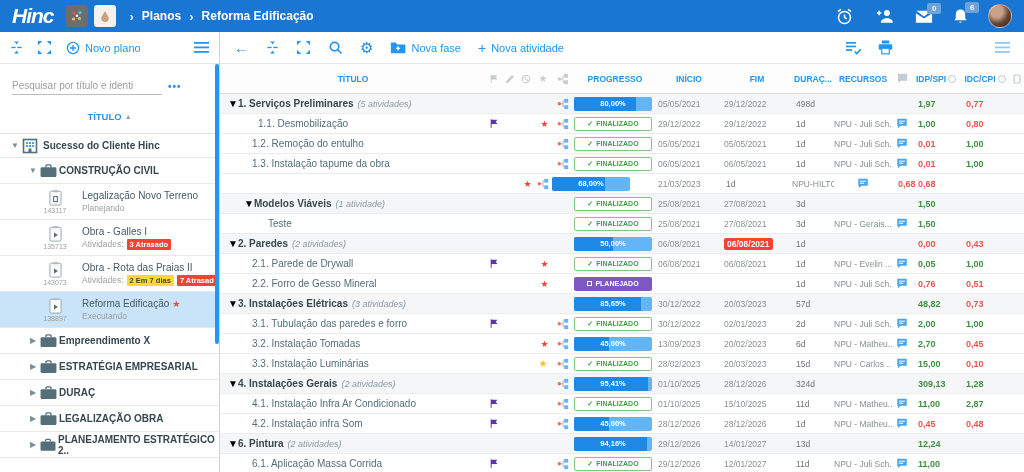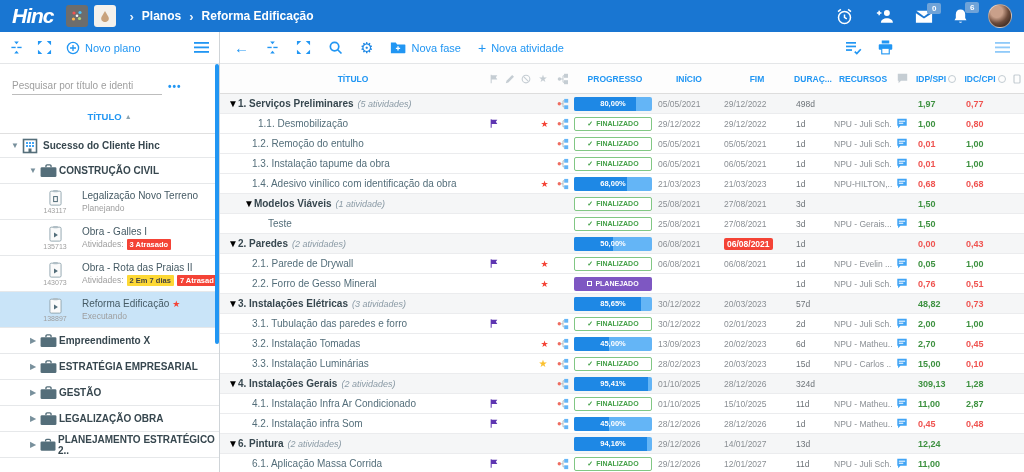--- a/index.html
+++ b/index.html
@@ -322,21 +322,21 @@
             <rect x="0.6" y="3" width="16.8" height="10.4" rx="1.4" fill="#546e7a"></rect>
           </svg>
           <span class="lbl">ESTRATÉGIA EMPRESARIAL</span>
         </div>
         <div class="titem t-portfolio">
           <span class="caret">▶</span>
           <svg width="17" height="14" viewBox="0 0 18 14">
             <path d="M6.3 3V1.8A1.2 1.2 0 017.5.6h3a1.2 1.2 0 011.2 1.2V3" fill="none" stroke="#546e7a" stroke-width="1.4"></path>
             <rect x="0.6" y="3" width="16.8" height="10.4" rx="1.4" fill="#546e7a"></rect>
           </svg>
-          <span class="lbl">GESTÃO</span>
+          <span class="lbl">DURAÇ</span>
         </div>
         <div class="titem t-portfolio">
           <span class="caret">▶</span>
           <svg width="17" height="14" viewBox="0 0 18 14">
             <path d="M6.3 3V1.8A1.2 1.2 0 017.5.6h3a1.2 1.2 0 011.2 1.2V3" fill="none" stroke="#546e7a" stroke-width="1.4"></path>
             <rect x="0.6" y="3" width="16.8" height="10.4" rx="1.4" fill="#546e7a"></rect>
           </svg>
           <span class="lbl">LEGALIZAÇÃO OBRA</span>
         </div>
         <div class="titem t-portfolio">
@@ -606,23 +606,20 @@
               <path d="M1 1h12v9H5l-3 3v-3H1z" fill="#42a5f5"></path>
               <rect x="3" y="3.4" width="8" height="1.3" fill="#fff"></rect>
               <rect x="3" y="6" width="5.6" height="1.3" fill="#fff"></rect>
             </svg>
           </div>
           <div class="idx r">0,01</div>
           <div class="idx g">1,00</div>
           <div></div>
         </div>
         <div class="trow activity">
-          <div class="tcell-title" style="padding-left: 32px;">
-            <span class="ttl">1.4. Adesivo vinílico com identificação da obra</span>
-          </div>
           <div class="rowflag"></div>
           <div></div>
           <div></div>
           <div class="rowstar">
             <span class="star-red">★</span>
           </div>
           <div class="rownet">
             <svg width="12" height="12" viewBox="0 0 12 12">
               <circle cx="2.3" cy="5.8" r="1.7" fill="#ef6c60"></circle>
               <path d="M4 5.8h2M6 2.8v6M6 2.8h1.2M6 8.8h1.2" stroke="#b0bec5" fill="none"></path>

